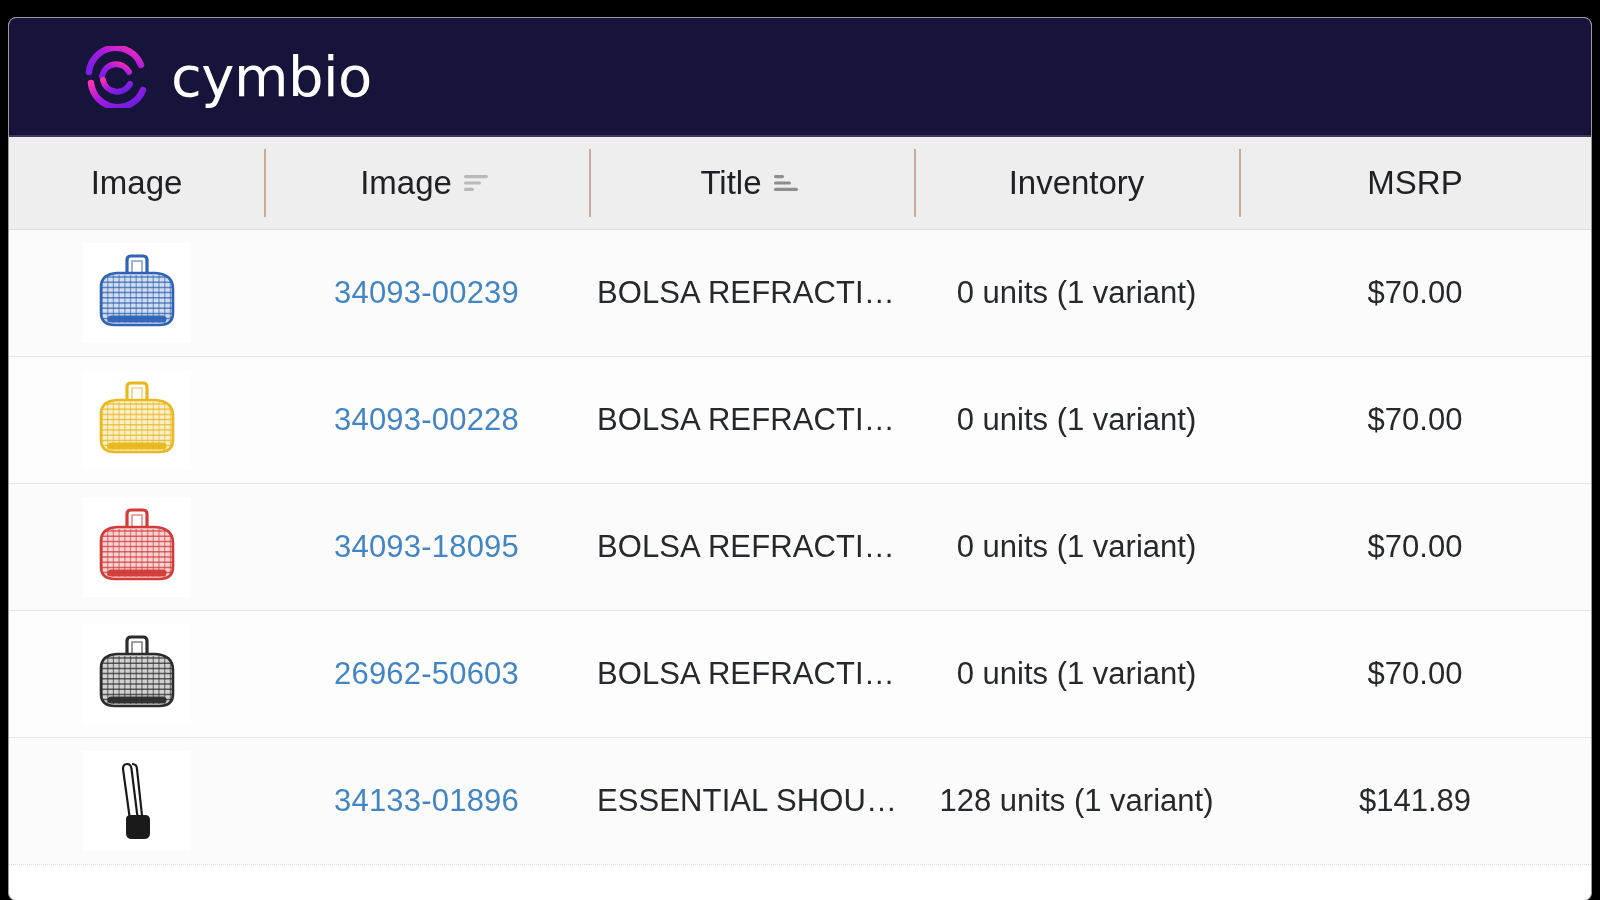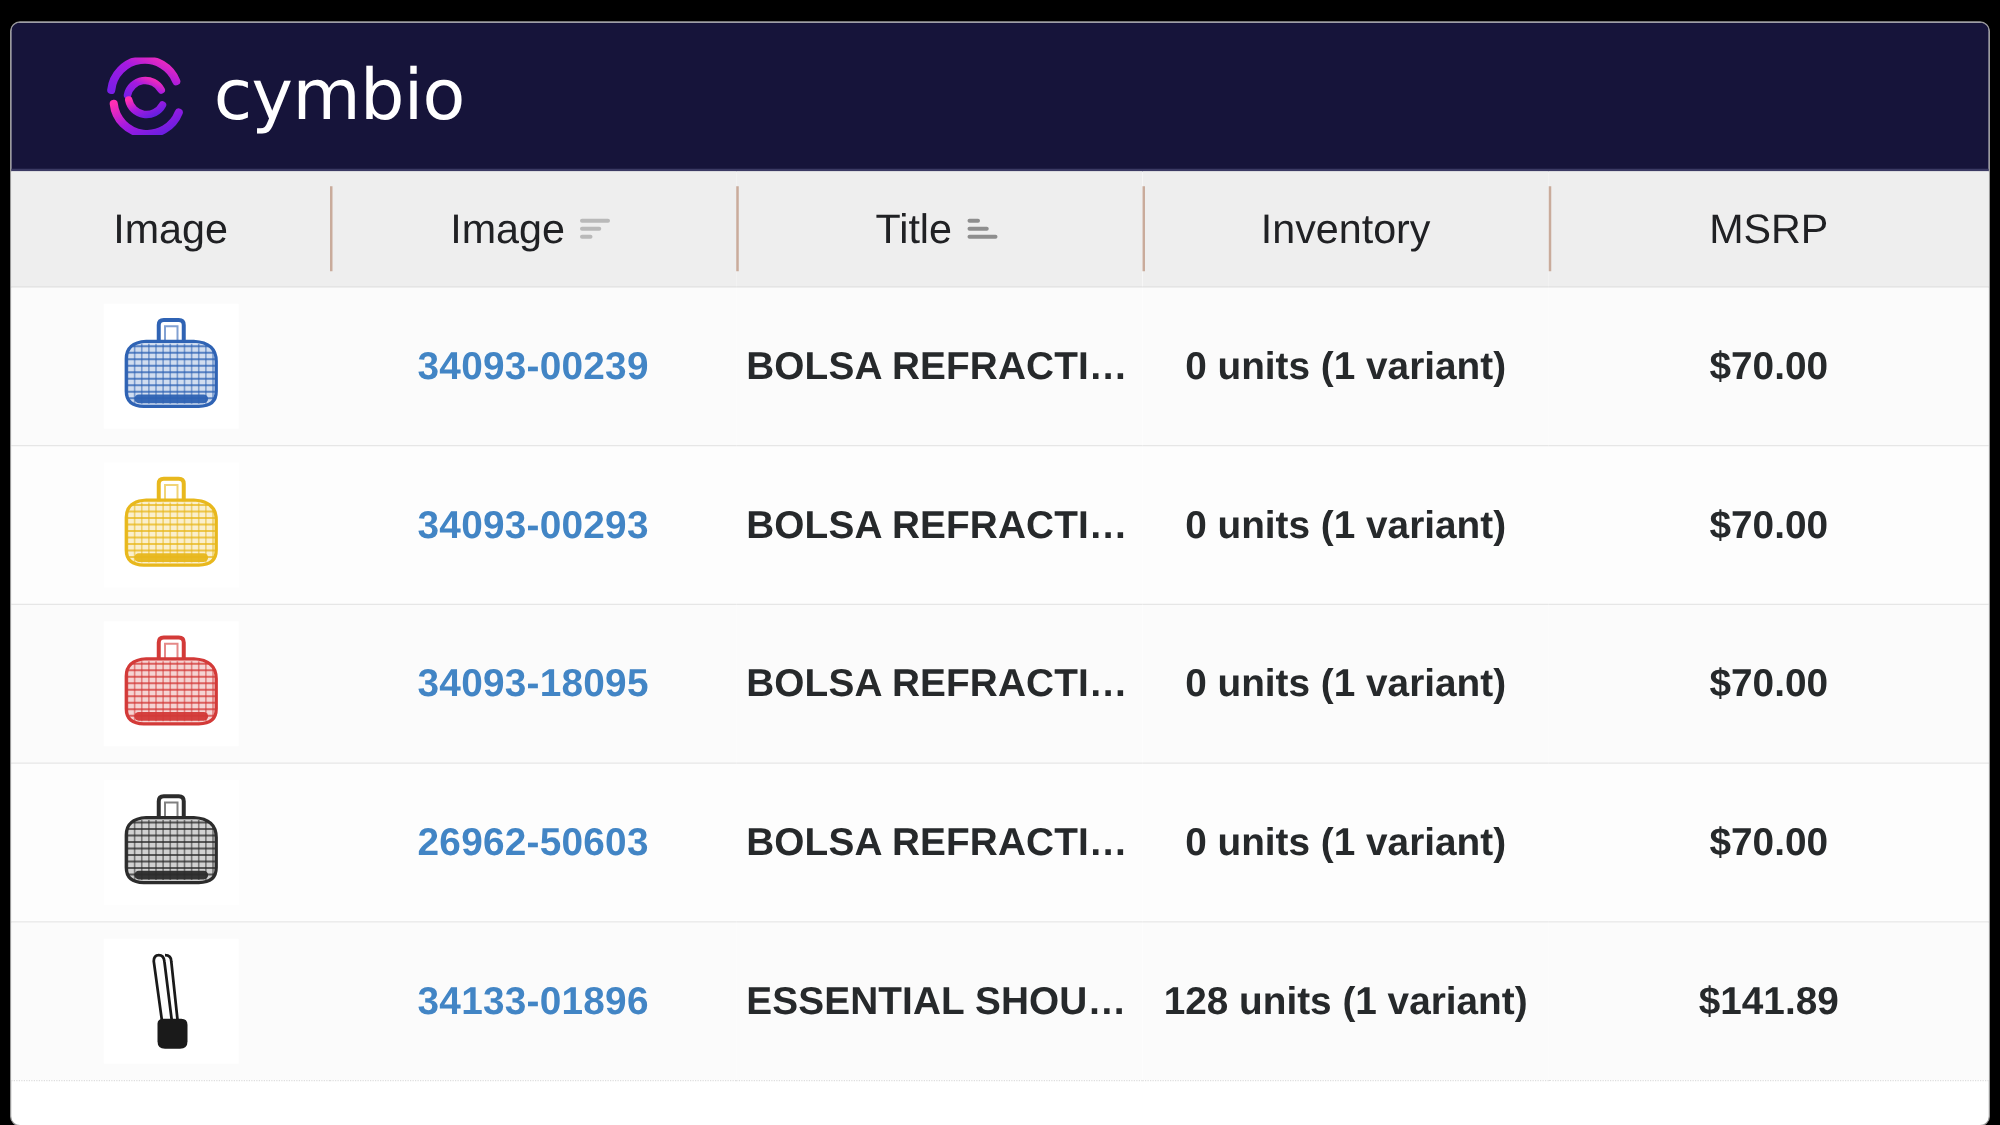--- a/index.html
+++ b/index.html
@@ -125,21 +125,20 @@
     border-top: 1px solid #e6e6e6;
     border-bottom: 1px dotted #dddddd;
     text-align: center;
     vertical-align: middle;
     font-size: 31px;
     color: #26292b;
     padding: 0;
     white-space: nowrap;
     overflow: hidden;
     text-overflow: ellipsis;
-    font-weight: bold;
   }
   #products-table tbody tr:first-child td { border-top: none; }
 
   .cell-thumb-wrap {
     display: flex;
     align-items: center;
     justify-content: center;
   }
 
   .thumb-box {
@@ -349,21 +348,21 @@
       </g>
       <path d="M14 40 Q14 27 30 26 L68 26 Q86 27 86 42 L86 66 Q86 78 72 78 L28 78 Q14 78 14 66 Z" fill="none" stroke="#e8b81d" stroke-width="2.6"></path>
       <path d="M24 72 L76 72" stroke="#e8b81d" stroke-width="7" stroke-linecap="round" opacity="0.95"></path>
       <path d="M40 27 L40 13 Q40 9 44 9 L56 9 Q60 9 60 13 L60 27" fill="none" stroke="#e8b81d" stroke-width="3.2" stroke-linejoin="round"></path>
       <path d="M45 27 L45 14 L55 14 L55 27" fill="none" stroke="#e8b81d" stroke-width="1.6" opacity="0.6"></path>
     </svg>
                 </div>
       </div>
     </td>
     <td>
-      <a href="#" class="model-link">34093-00293</a>
+      <a href="#" class="model-link">34093-00228</a>
     </td>
     <td>
       <span class="title-text">BOLSA REFRACTION II</span>
     </td>
     <td>
       <span>0 units (1 variant)</span>
     </td>
     <td>
       <span>$70.00</span>
     </td>

